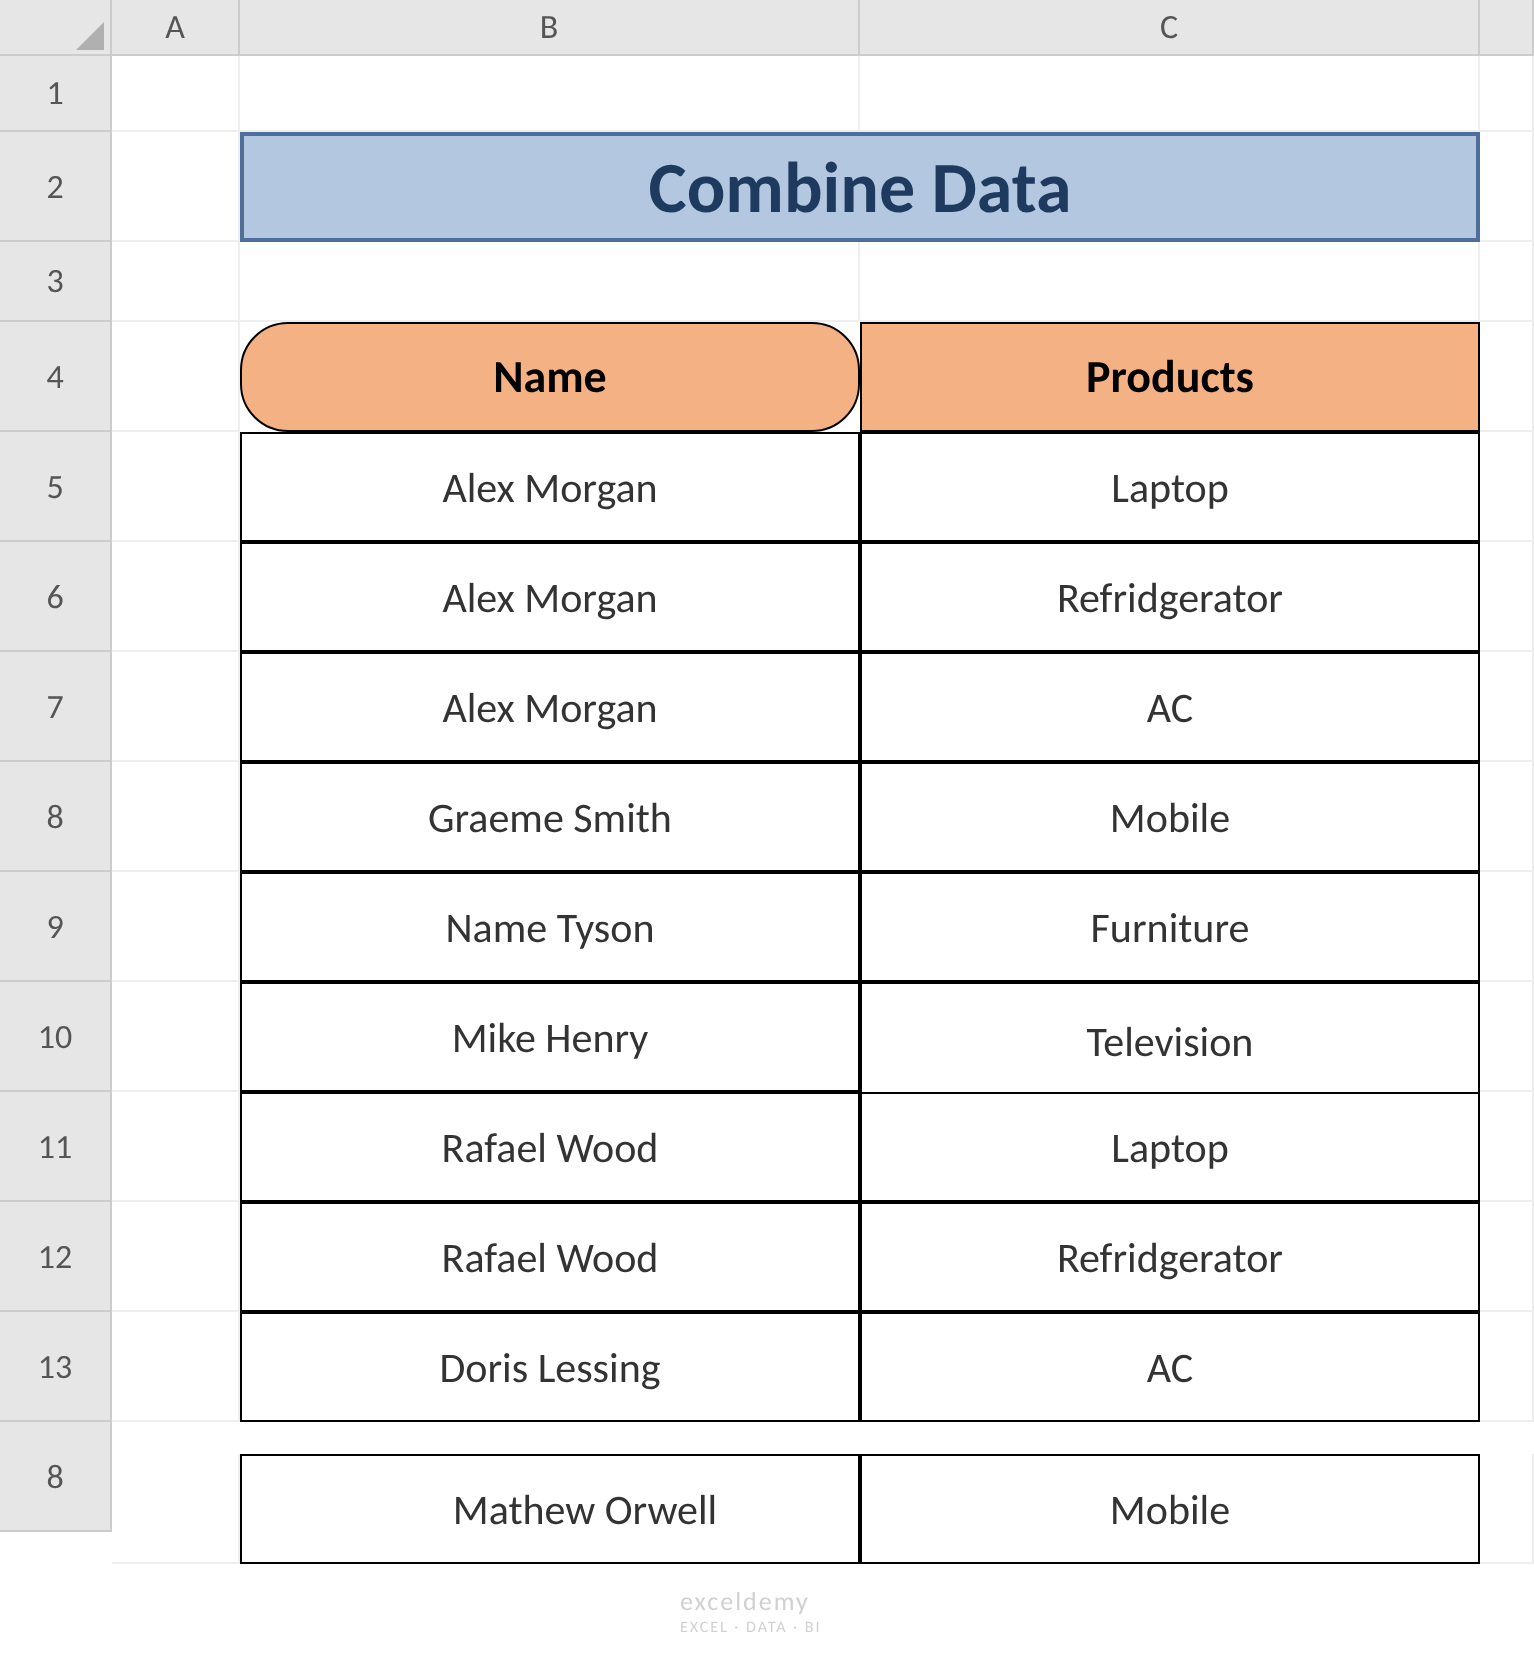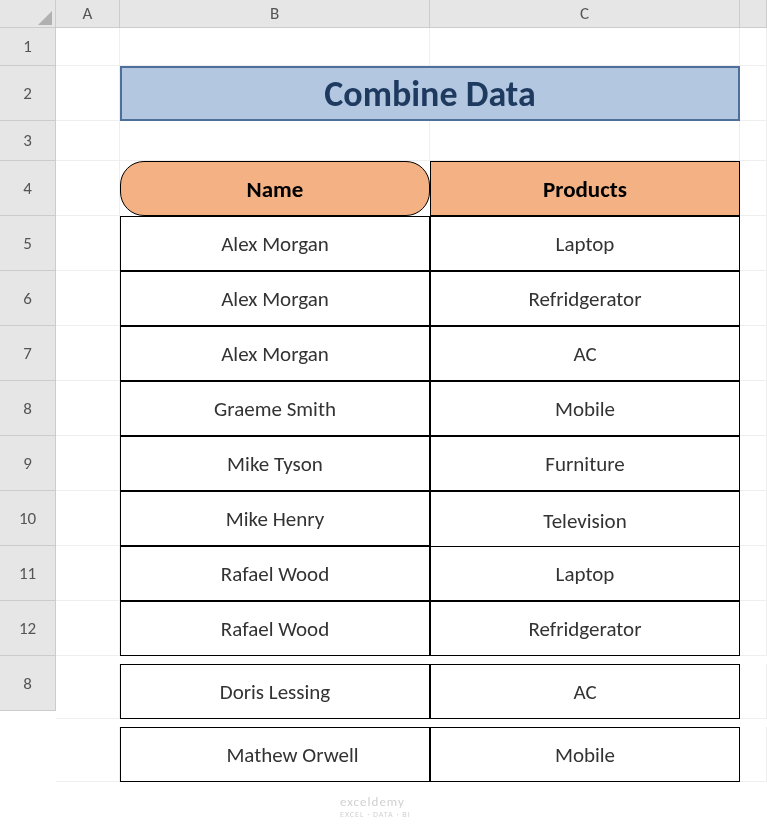--- a/index.html
+++ b/index.html
@@ -130,20 +130,21 @@
       <div class="row-header" style="height: 40px;">3</div>
       <div class="row-header" style="height: 55px;">4</div>
       <div class="row-header" style="height: 55px;">5</div>
       <div class="row-header" style="height: 55px;">6</div>
       <div class="row-header" style="height: 55px;">7</div>
       <div class="row-header" style="height: 55px;">8</div>
       <div class="row-header" style="height: 55px;">9</div>
       <div class="row-header" style="height: 55px;">10</div>
       <div class="row-header" style="height: 55px;">11</div>
       <div class="row-header" style="height: 55px;">12</div>
+      <div class="row-header" style="height: 55px;">13</div>
       <div class="row-header" style="height: 55px;">8</div>
     </div>
   <div class="grid" id="grid">
       <div class="grid-row" style="height: 38px;">
         <div class="cell" style="width: 64px; height: 38px;"></div>
         <div class="cell" style="width: 310px; height: 38px;"></div>
         <div class="cell" style="width: 310px; height: 38px;"></div>
         <div class="cell" style="width: 27px; height: 38px;"></div>
       </div>
       <div class="grid-row" style="height: 55px;">
@@ -182,21 +183,21 @@
         <div class="cell" style="width: 27px; height: 55px;"></div>
       </div>
       <div class="grid-row" style="height: 55px;">
         <div class="cell" style="width: 64px; height: 55px;"></div>
         <div class="cell data-cell" style="width: 310px; height: 55px;">Graeme Smith</div>
         <div class="cell data-cell" style="width: 310px; height: 55px;">Mobile</div>
         <div class="cell" style="width: 27px; height: 55px;"></div>
       </div>
       <div class="grid-row" style="height: 55px;">
         <div class="cell" style="width: 64px; height: 55px;"></div>
-        <div class="cell data-cell" style="width: 310px; height: 55px;">Mike Tyson</div>
+        <div class="cell data-cell" style="width: 310px; height: 55px;">Name Tyson</div>
         <div class="cell data-cell" style="width: 310px; height: 55px;">Furniture</div>
         <div class="cell" style="width: 27px; height: 55px;"></div>
       </div>
       <div class="grid-row" style="height: 55px;">
         <div class="cell" style="width: 64px; height: 55px;"></div>
         <div class="cell data-cell" style="width: 310px; height: 55px;">Mike Henry</div>
         <div class="cell data-cell" style="width: 310px; height: 60px;">Television</div>
         <div class="cell" style="width: 27px; height: 55px;"></div>
       </div>
       <div class="grid-row" style="height: 55px;">
@@ -204,21 +205,21 @@
         <div class="cell data-cell" style="width: 310px; height: 55px;">Rafael Wood</div>
         <div class="cell data-cell" style="width: 310px; height: 55px;">Laptop</div>
         <div class="cell" style="width: 27px; height: 55px;"></div>
       </div>
       <div class="grid-row" style="height: 55px;">
         <div class="cell" style="width: 64px; height: 55px;"></div>
         <div class="cell data-cell" style="width: 310px; height: 55px;">Rafael Wood</div>
         <div class="cell data-cell" style="width: 310px; height: 55px;">Refridgerator</div>
         <div class="cell" style="width: 27px; height: 55px;"></div>
       </div>
-      <div class="grid-row" style="height: 71px; align-items: center;">
+      <div class="grid-row" style="height: 71px;">
         <div class="cell" style="width: 64px; height: 55px;"></div>
         <div class="cell data-cell" style="width: 310px; height: 55px;">Doris Lessing</div>
         <div class="cell data-cell" style="width: 310px; height: 55px;">AC</div>
         <div class="cell" style="width: 27px; height: 55px;"></div>
       </div>
       <div class="grid-row" style="height: 55px;">
         <div class="cell" style="width: 64px; height: 55px;"></div>
         <div class="cell data-cell" style="width: 310px; height: 55px; padding-left: 35px;">Mathew Orwell</div>
         <div class="cell data-cell" style="width: 310px; height: 55px;">Mobile</div>
         <div class="cell" style="width: 27px; height: 55px;"></div>

